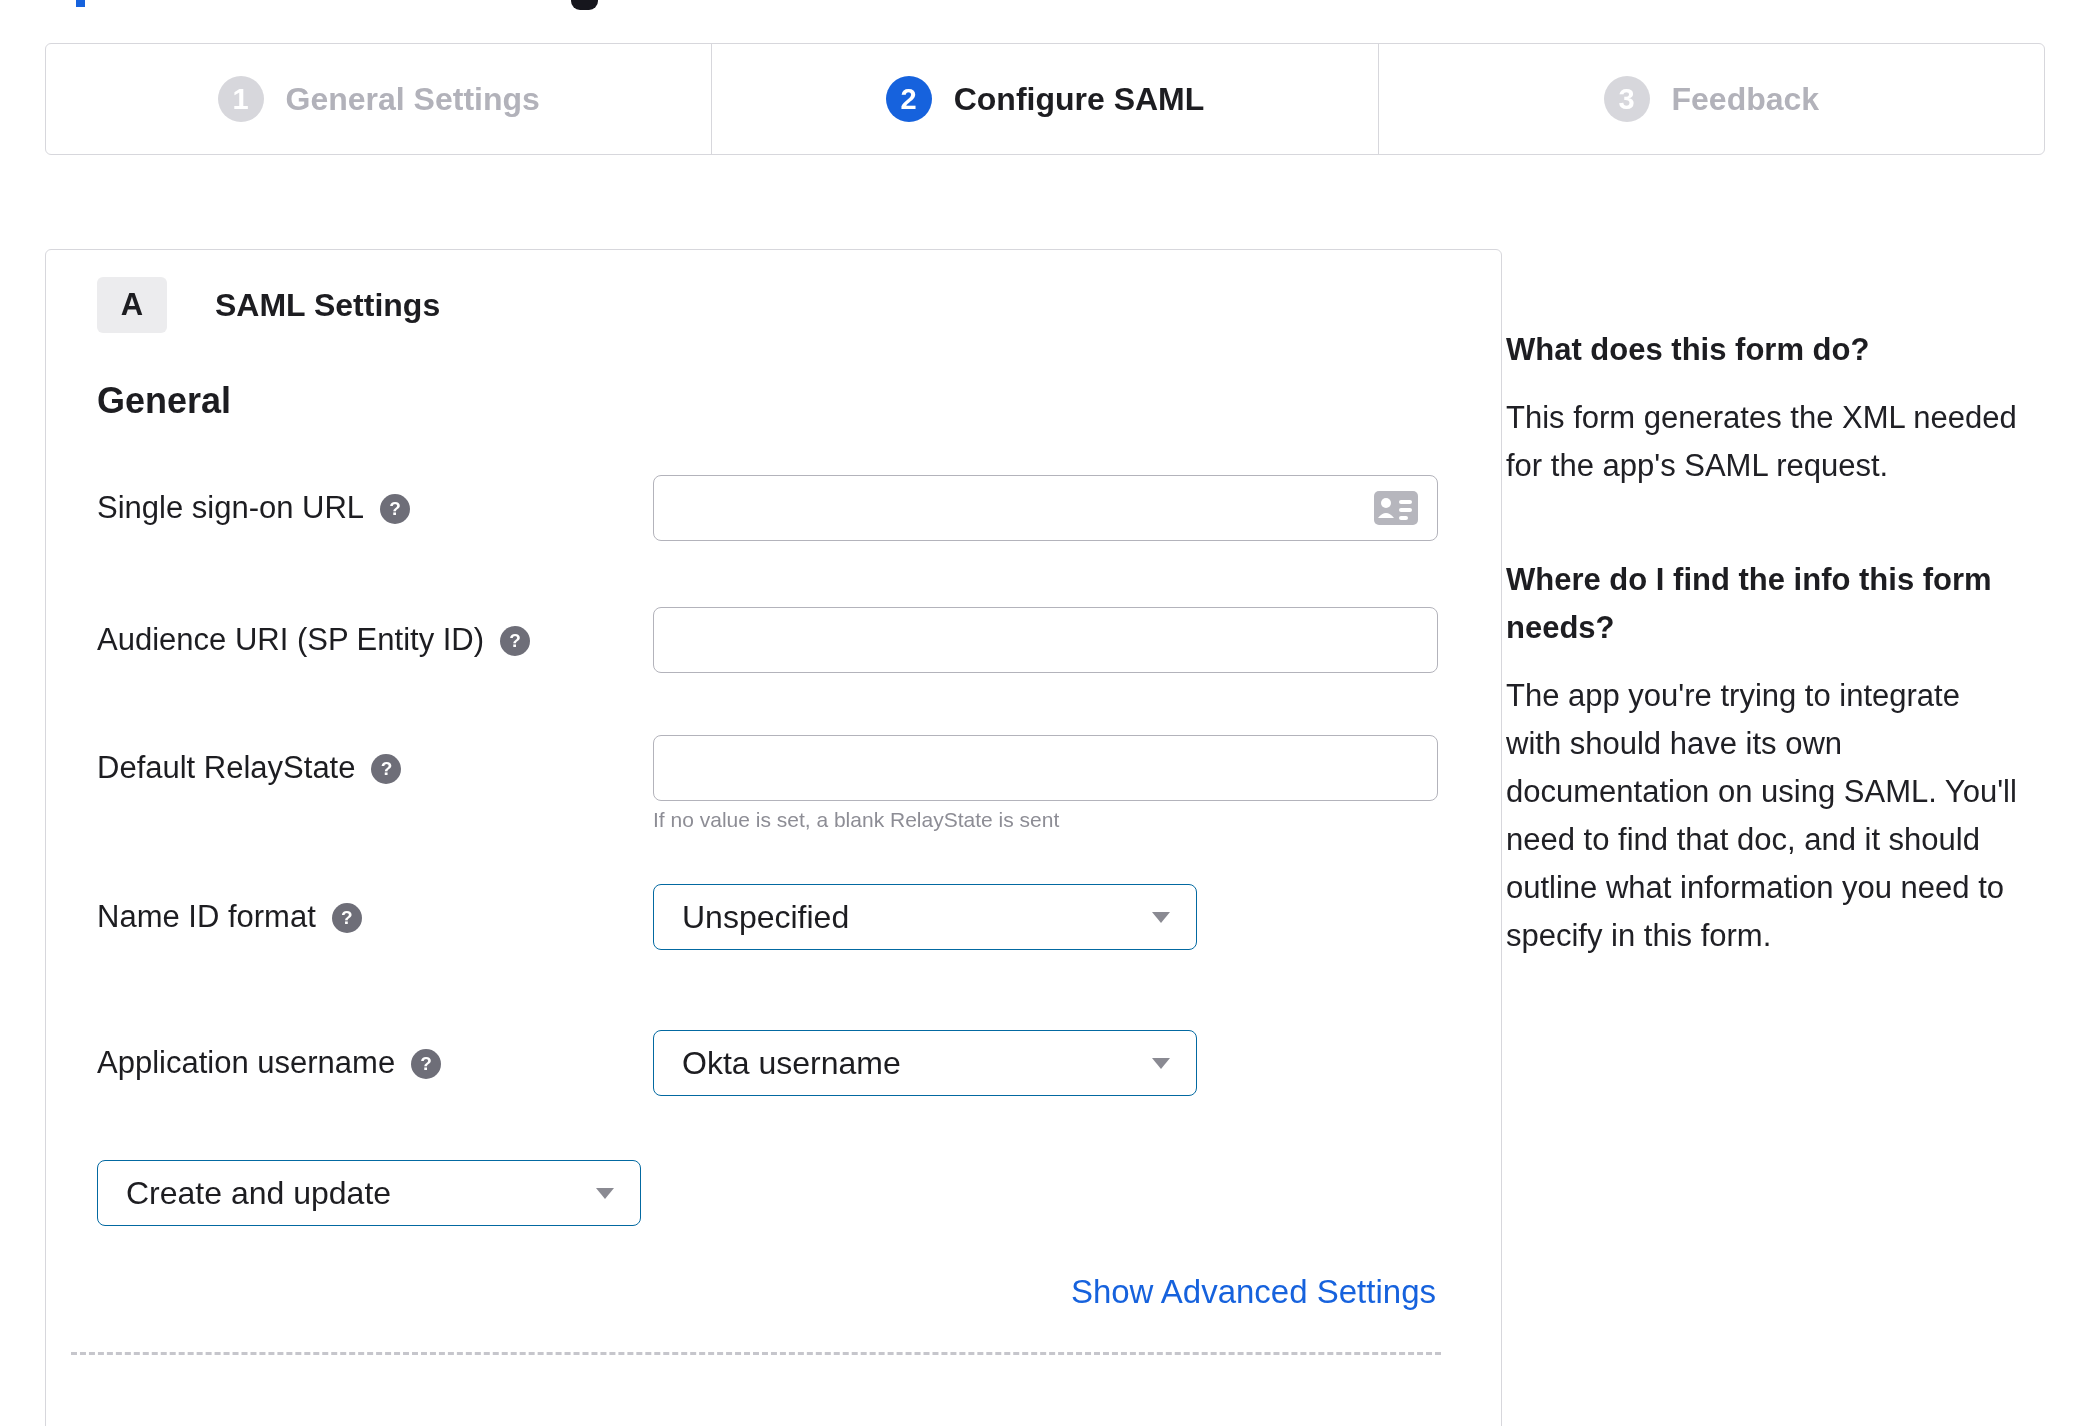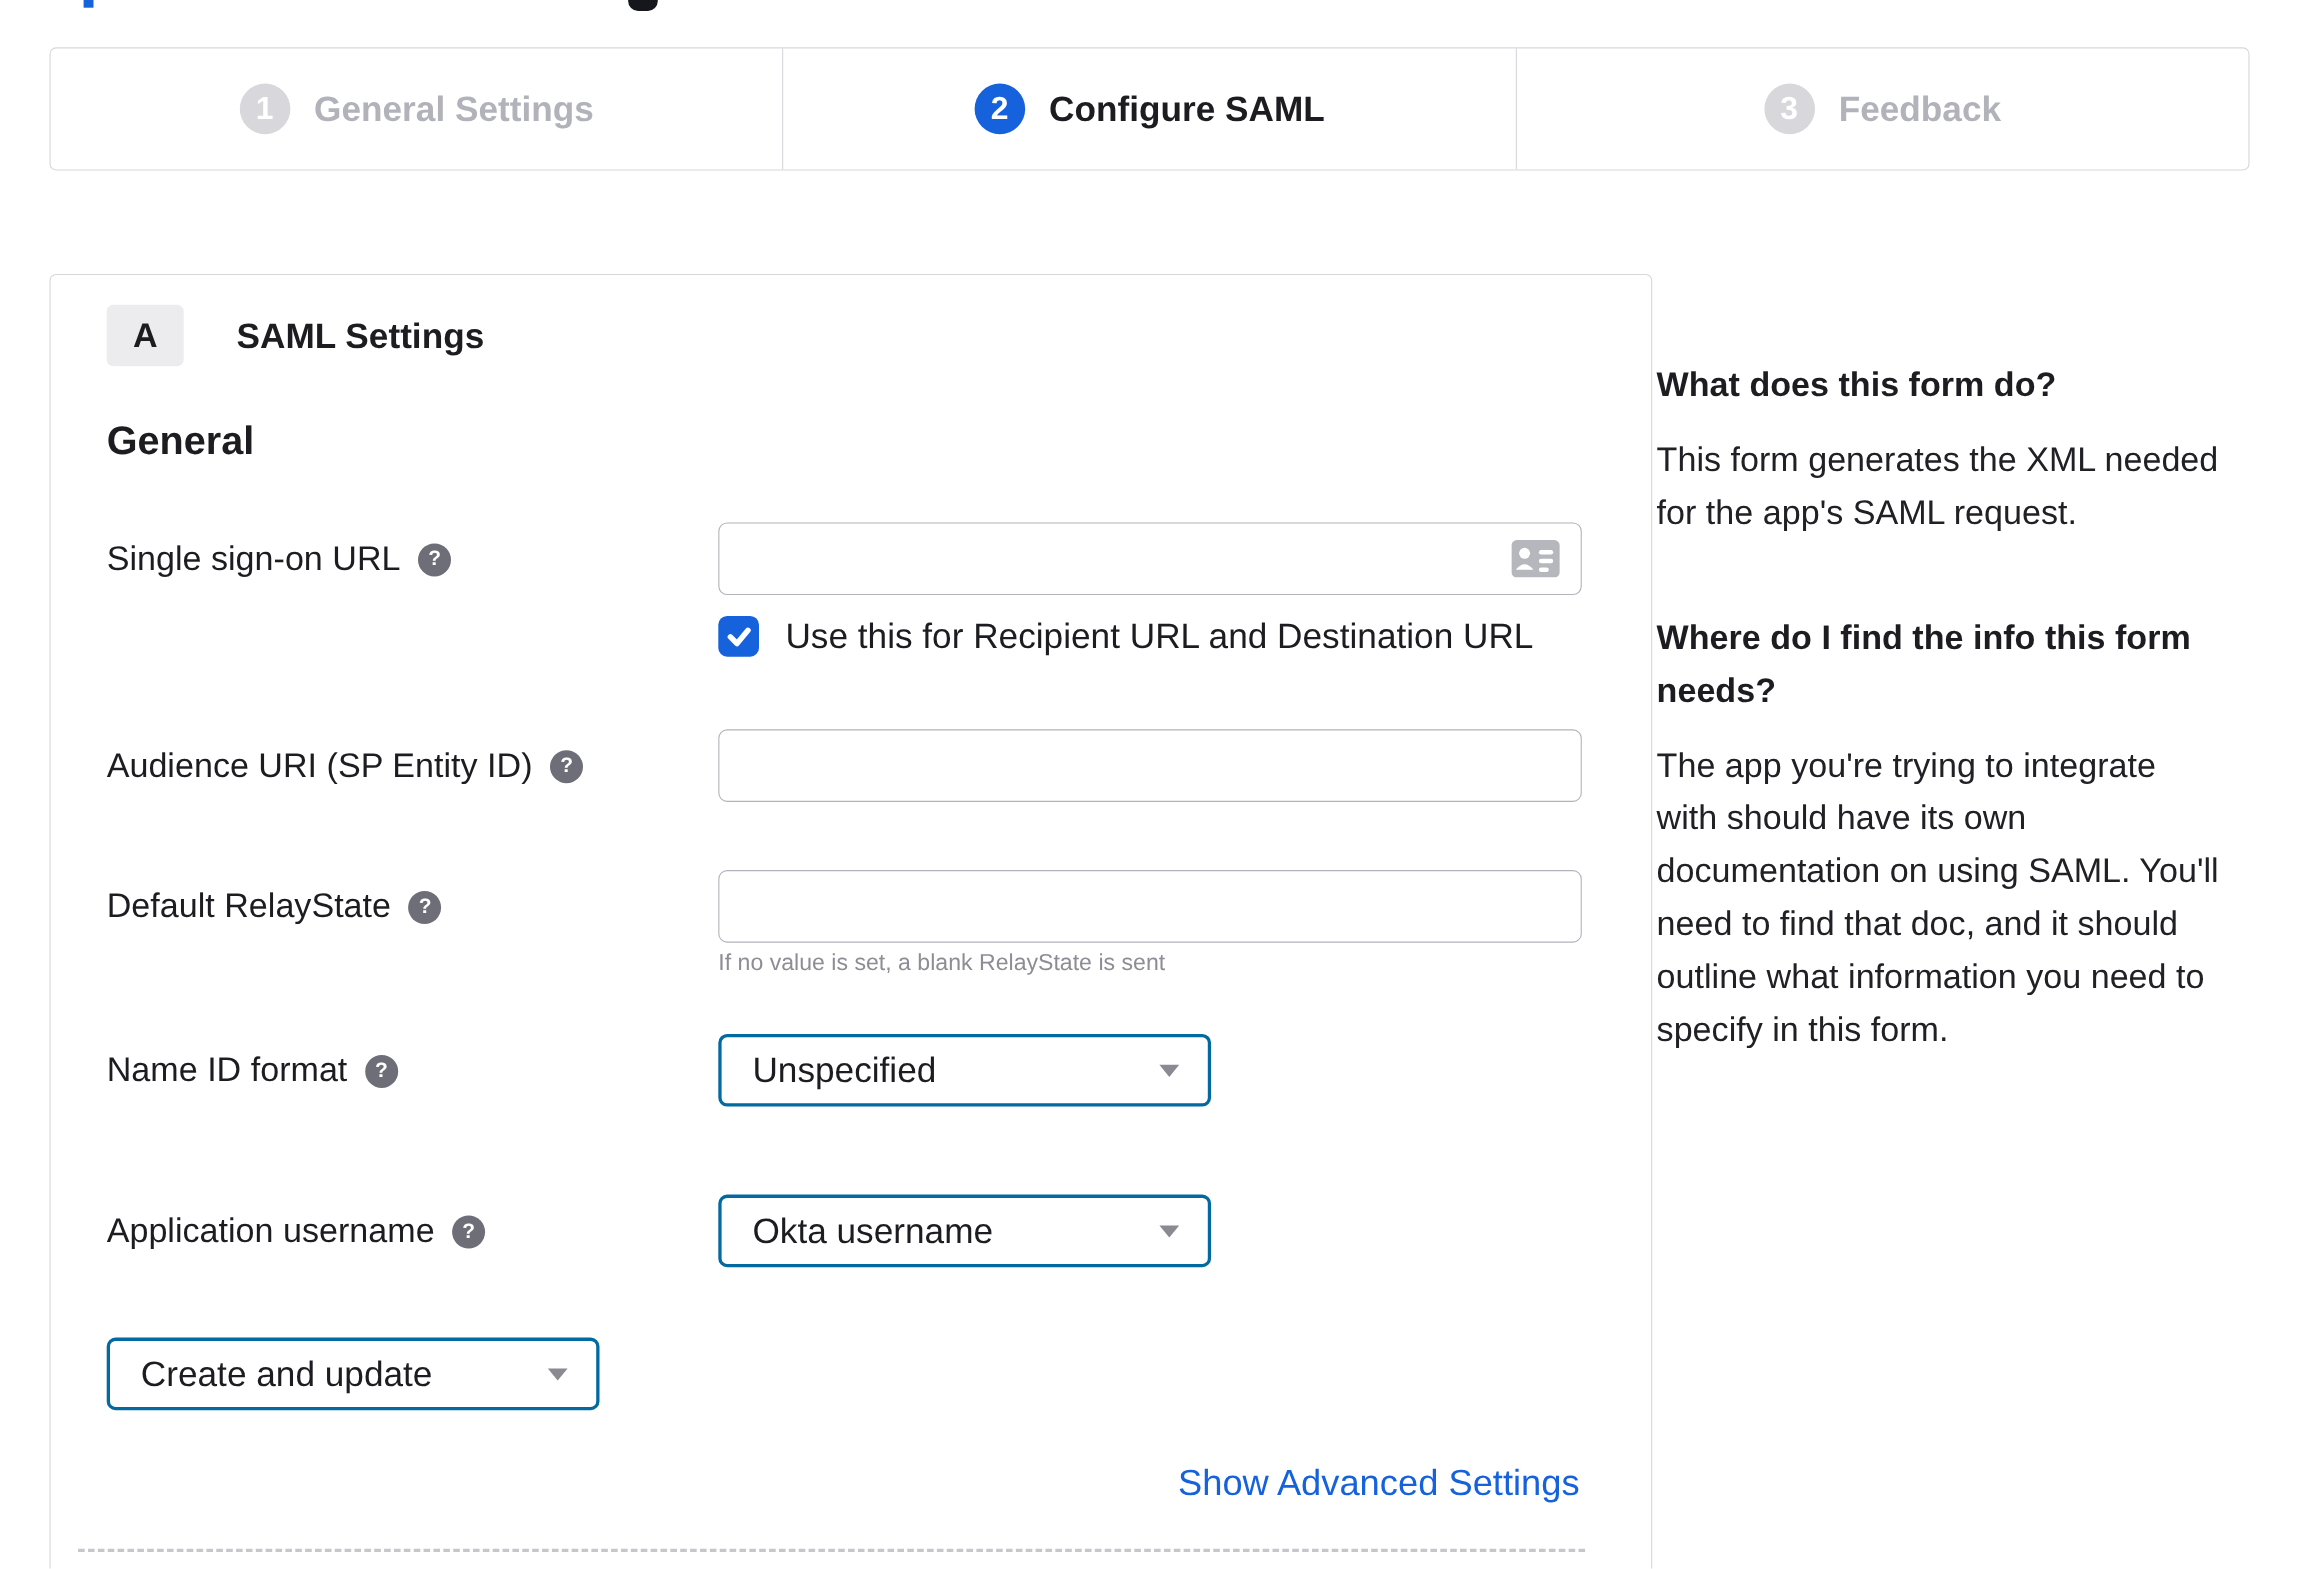--- a/index.html
+++ b/index.html
@@ -49,21 +49,21 @@
     font-family:"Liberation Sans", sans-serif; }
   .card-icon { position:absolute; right:20px; top:16px; }
 
   .checkrow { display:flex; align-items:center; gap:24px; margin-top:19px; }
   .checkbox { width:37px; height:37px; background:#1662dd; border-radius:8px;
     display:flex; align-items:center; justify-content:center; flex:none; }
   .checklabel { font-size:32px; }
 
   .hint { font-size:21px; color:#8d8d95; margin-top:1px; line-height:36px; }
 
-  .select { width:448px; height:66px; border:3px solid #0369a1; border-radius:8px; background:#fff;
+  .select { width:544px; height:66px; border:1px solid #0369a1; border-radius:8px; background:#fff;
     display:flex; align-items:center; justify-content:space-between; padding:0 26px 0 28px;
     font-size:32px; cursor:pointer; }
   .caret { width:0; height:0; border-left:9px solid transparent; border-right:9px solid transparent;
     border-top:11px solid #8a8a92; }
 
   .advanced { margin-top:46px; text-align:right; }
   .advanced a { color:#1662dd; font-size:33px; font-weight:500; text-decoration:none; line-height:40px; }
 
   .divider { margin:40px -5px 0 -26px; border-top:3px dashed #c6c6cc; }
 
@@ -113,28 +113,20 @@
         <span class="card-icon">
           <svg width="44" height="34" viewBox="0 0 44 34">
             <rect x="0" y="0" width="44" height="34" rx="5" fill="#b6b6bd"></rect>
             <circle cx="12" cy="12" r="5" fill="#ffffff"></circle>
             <path d="M4 27 q8 -10 16 0 z" fill="#ffffff"></path>
             <rect x="25" y="9" width="13" height="4" rx="2" fill="#ffffff"></rect>
             <rect x="25" y="17" width="13" height="4" rx="2" fill="#ffffff"></rect>
             <rect x="25" y="25" width="9" height="4" rx="2" fill="#ffffff"></rect>
           </svg>
         </span>
-      </div>
-      <div class="checkrow">
-        <span class="checkbox">
-          <svg width="24" height="20" viewBox="0 0 24 20">
-            <polyline points="4,10 10,16 20,4" fill="none" stroke="#ffffff" stroke-width="5" stroke-linecap="round" stroke-linejoin="round"></polyline>
-          </svg>
-        </span>
-        <span class="checklabel">Use this for Recipient URL and Destination URL</span>
       </div>
     </div>
   </div>
 
   <div class="frow mt66">
     <div class="flabel">
       <span>Audience URI (SP Entity ID)</span>
       <span class="help">?</span>
     </div>
     <div class="tinput">

